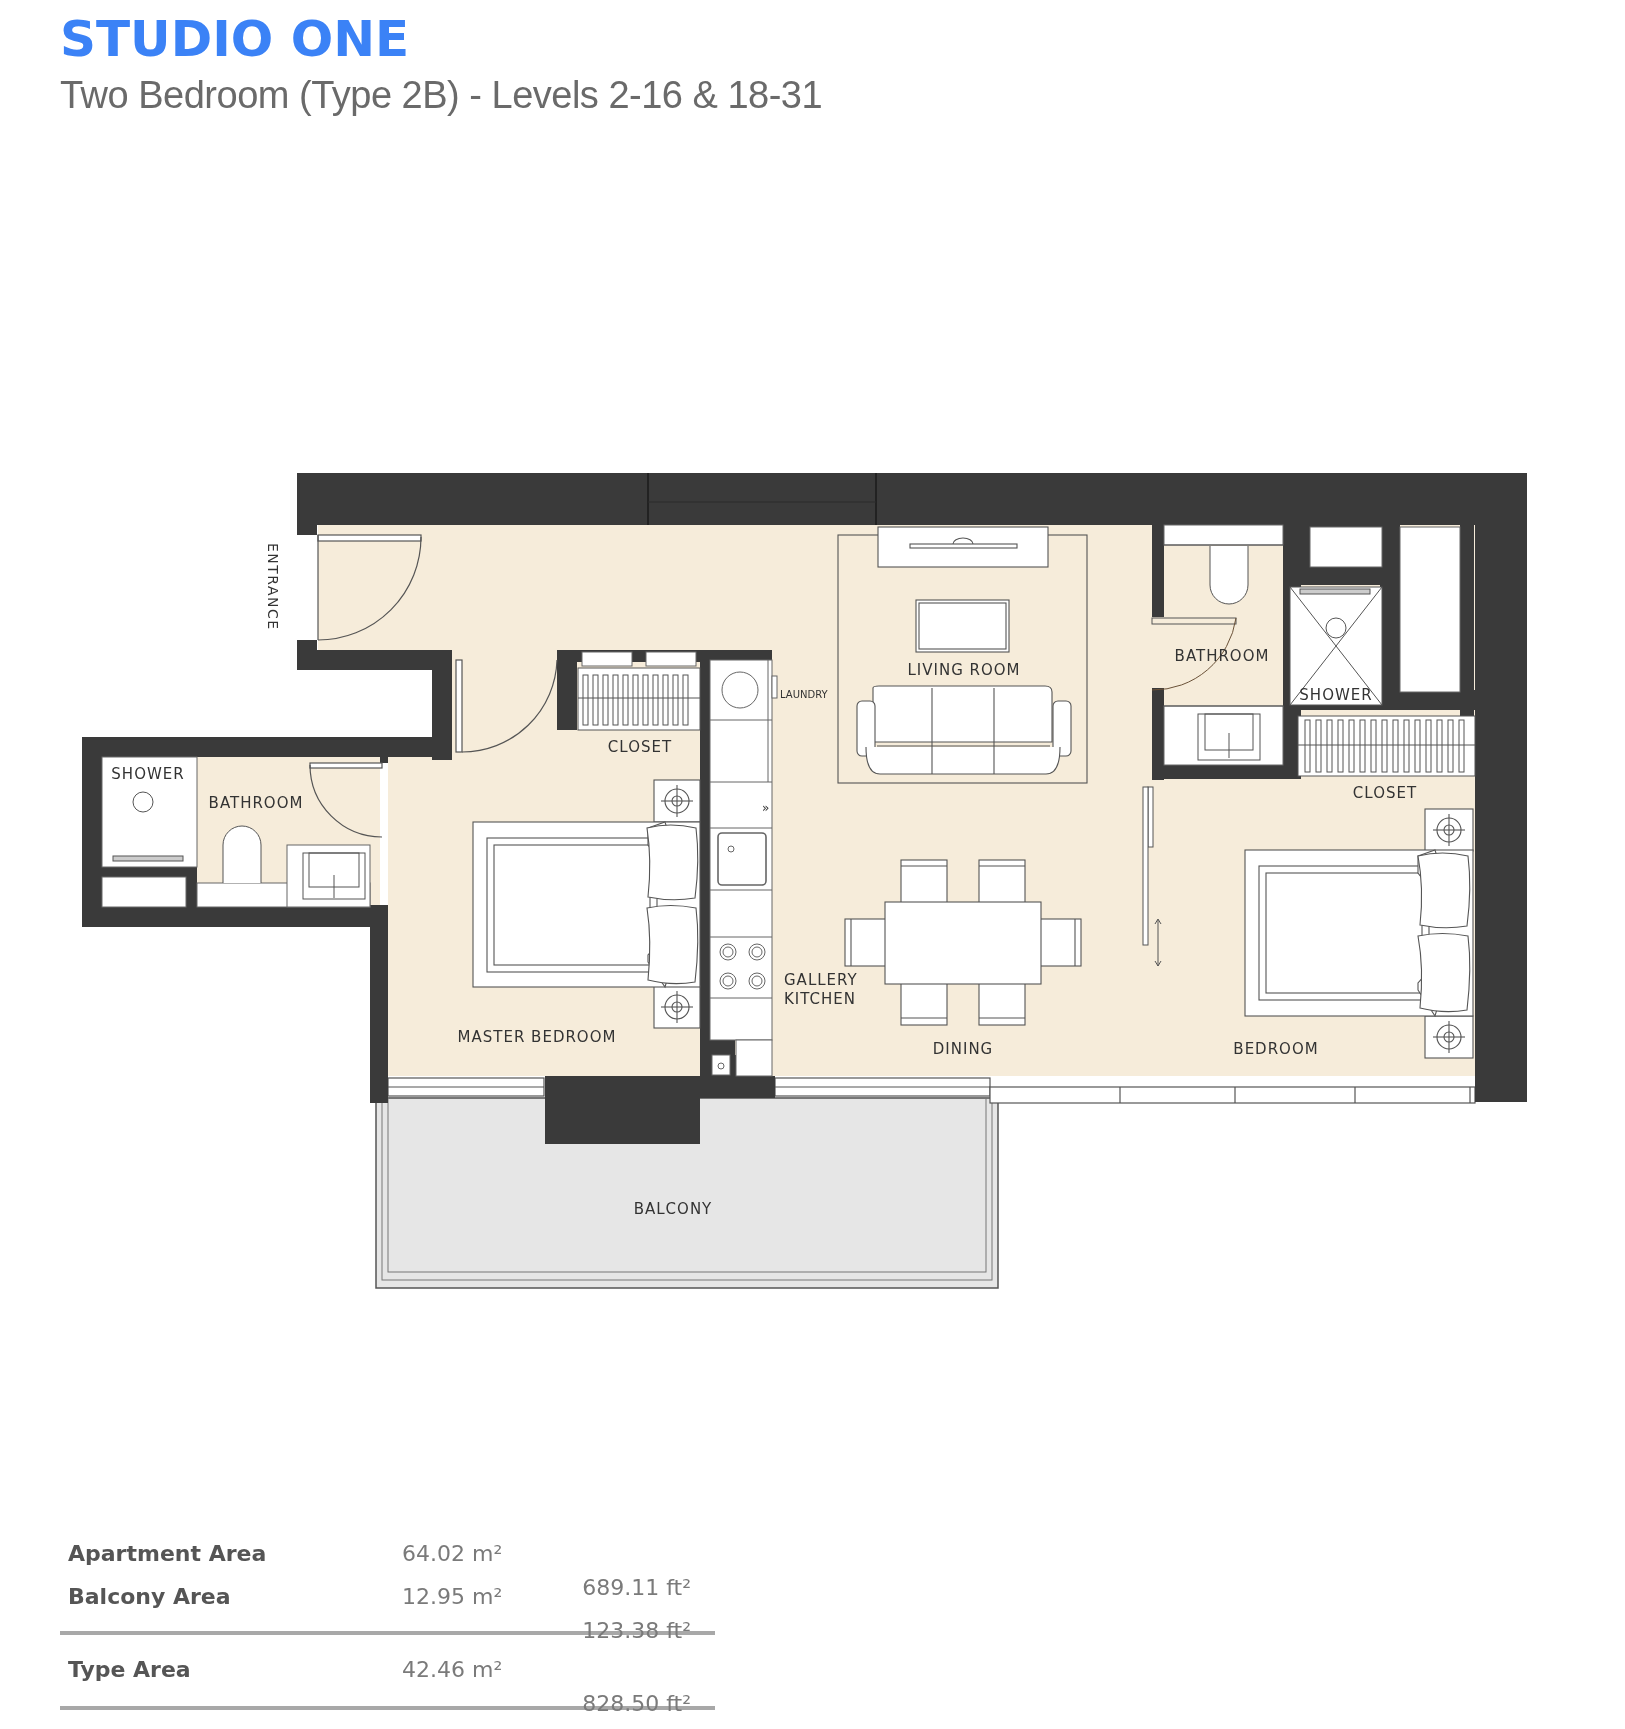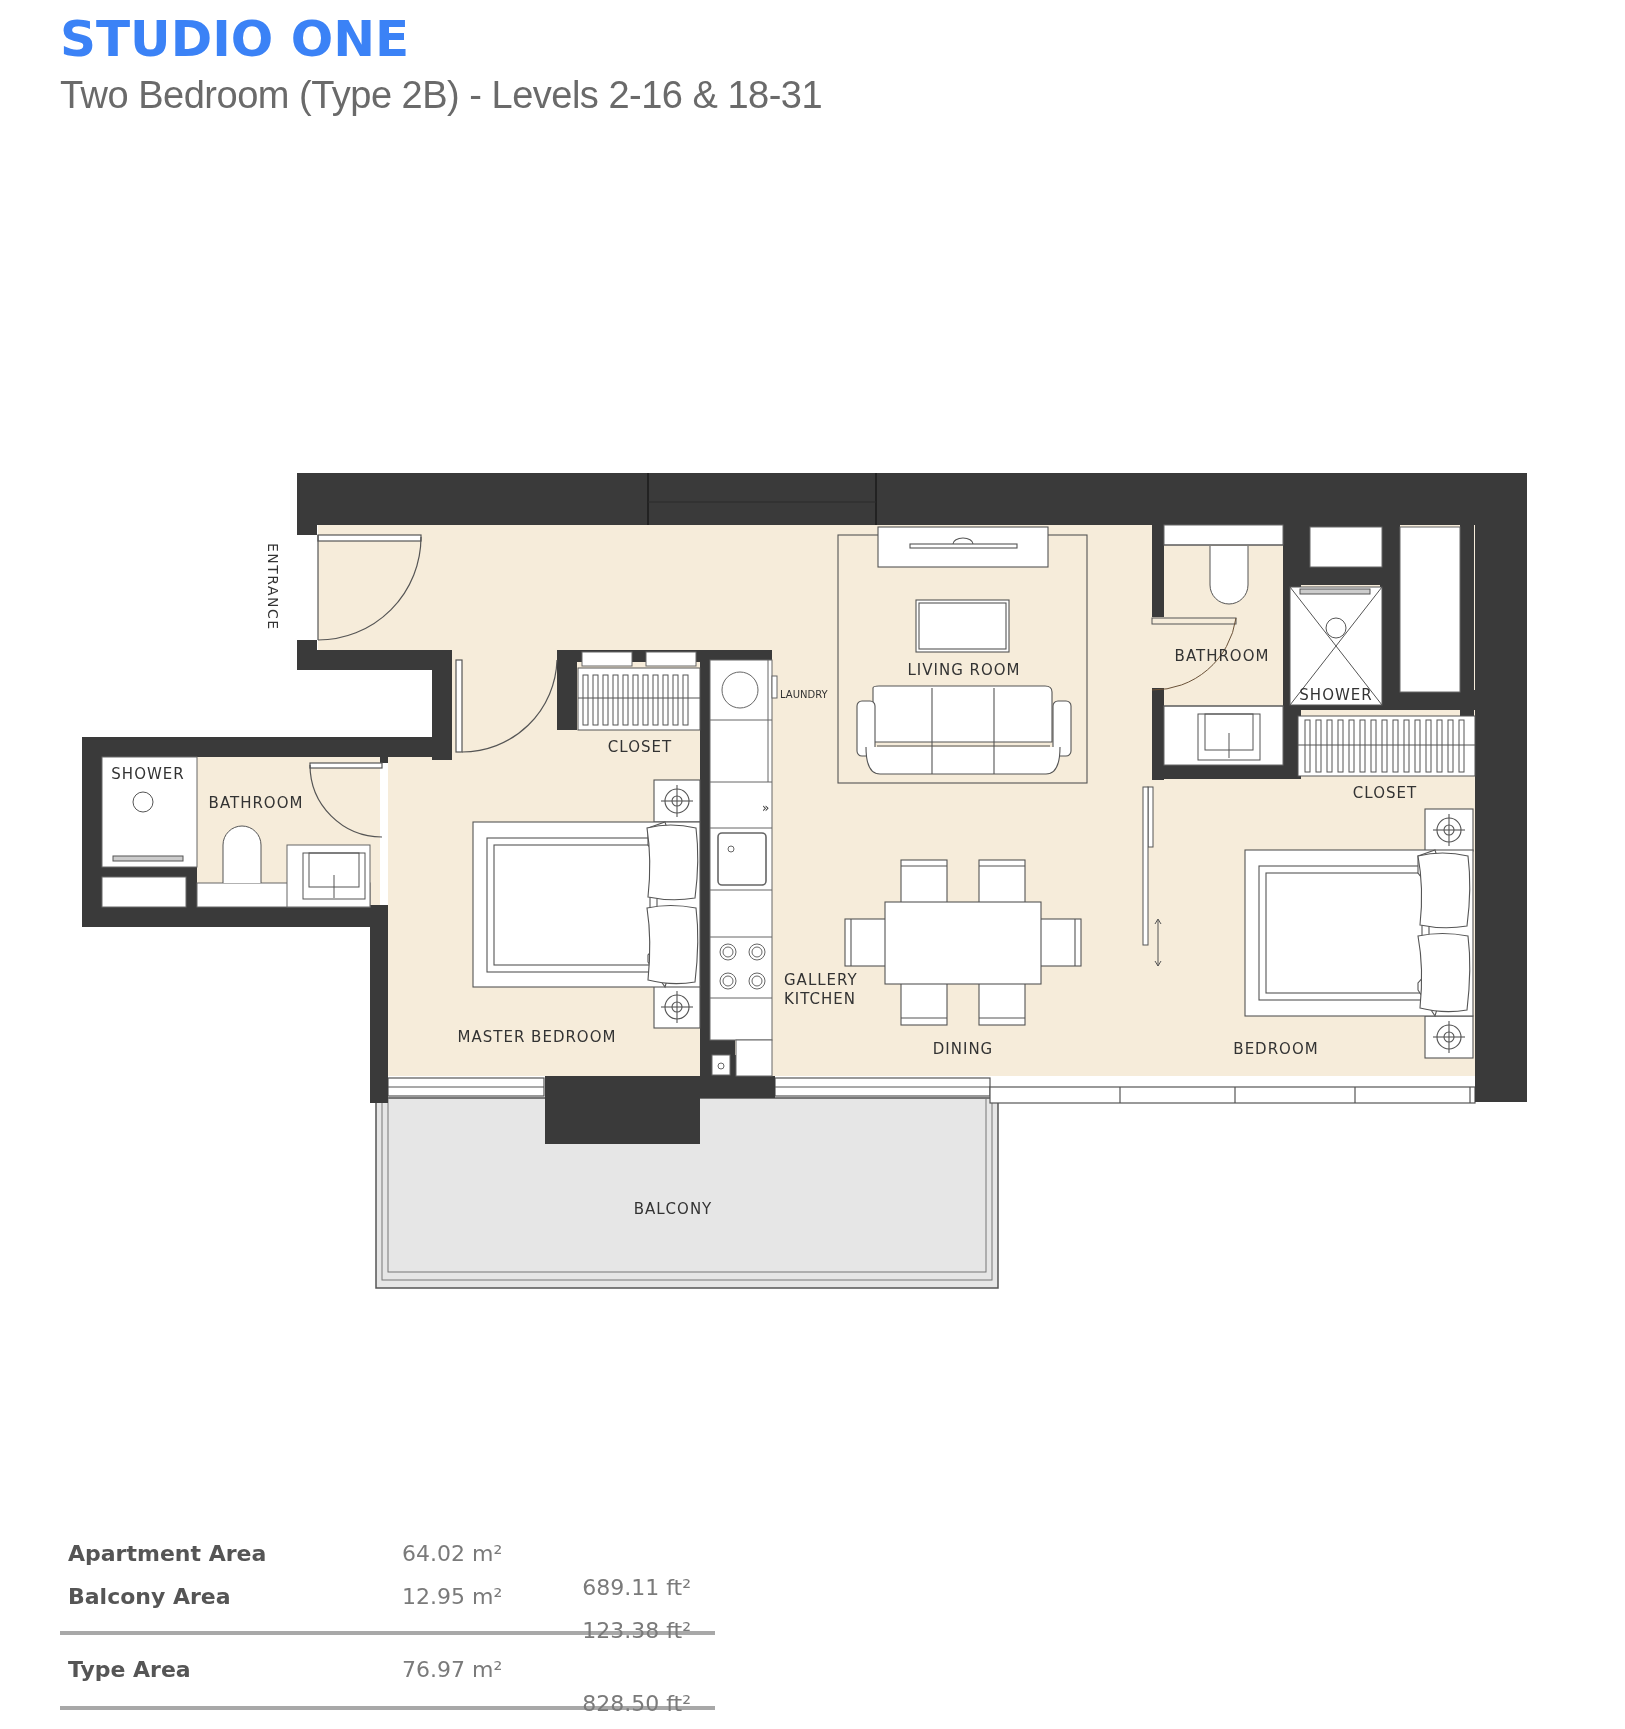--- a/index.html
+++ b/index.html
@@ -331,17 +331,17 @@
     <span class="area-ft2">689.11 ft²</span>
   </div>
   <div class="area-row">
     <span class="area-label">Balcony Area</span>
     <span class="area-m2">12.95 m²</span>
     <span class="area-ft2">123.38 ft²</span>
   </div>
   <div class="area-divider"></div>
   <div class="area-row">
     <span class="area-label">Type Area</span>
-    <span class="area-m2">76.97 m²</span>
+    <span class="area-m2">42.46 m²</span>
     <span class="area-ft2">828.50 ft²</span>
   </div>
   <div class="area-divider bottom"></div>
 </div>
 
 </body></html>

